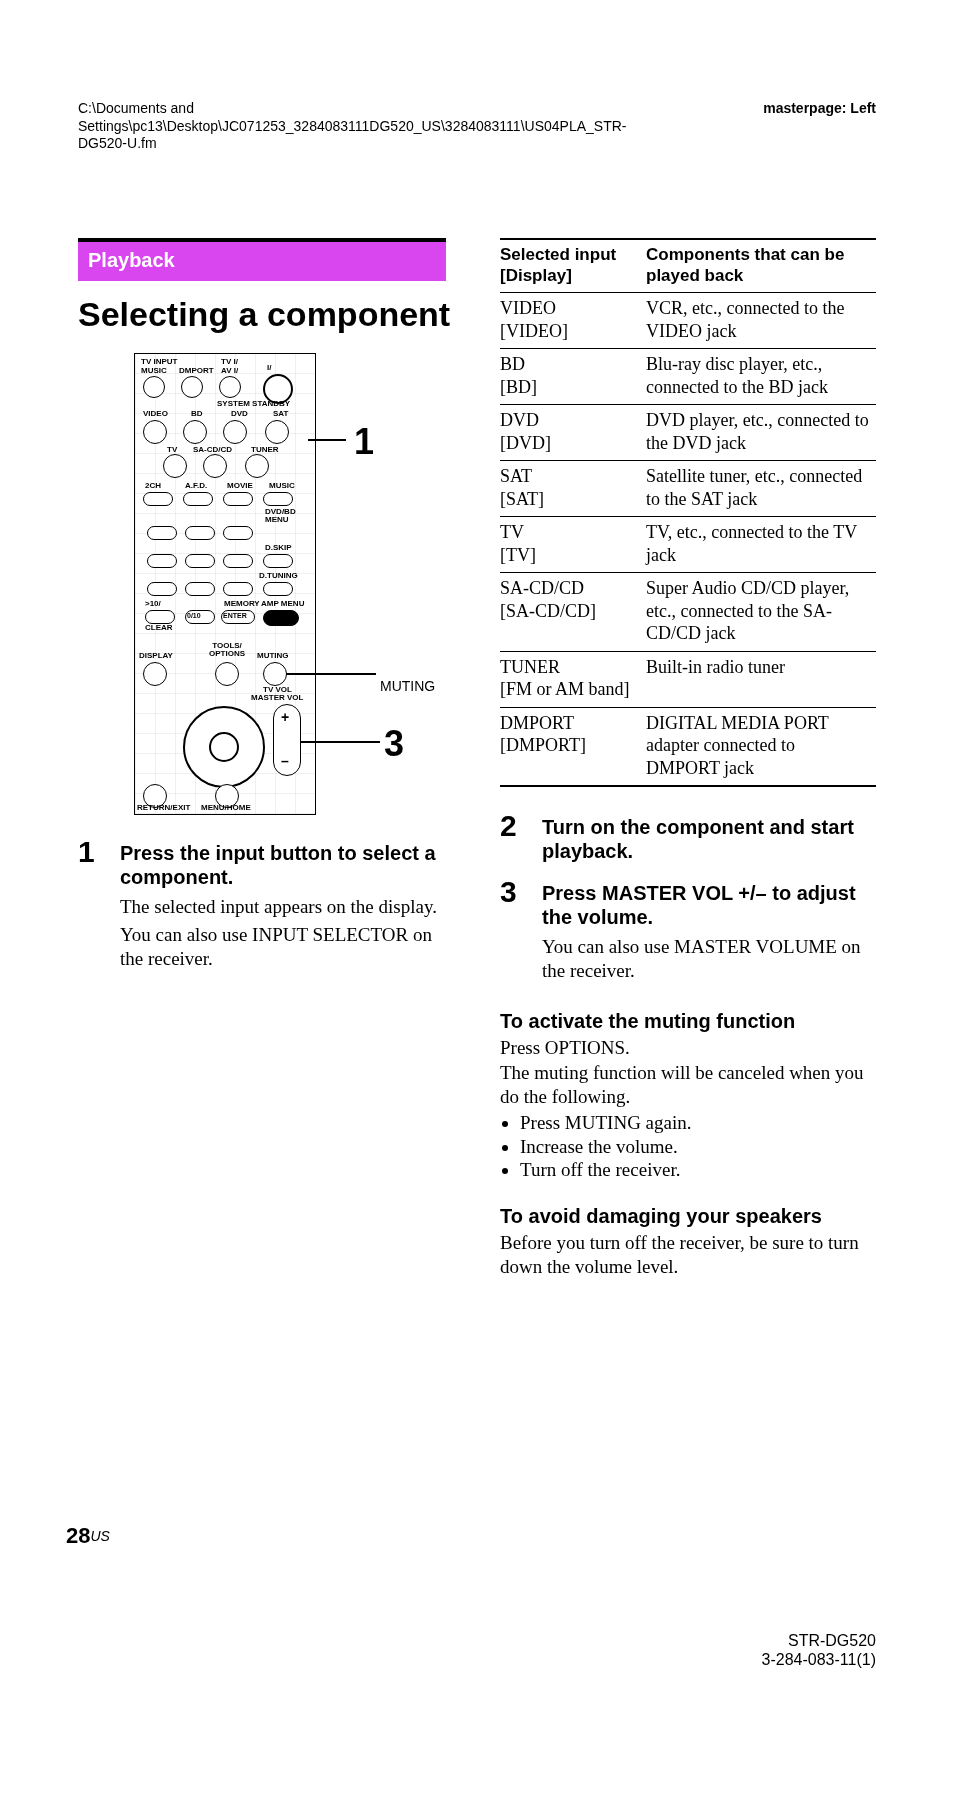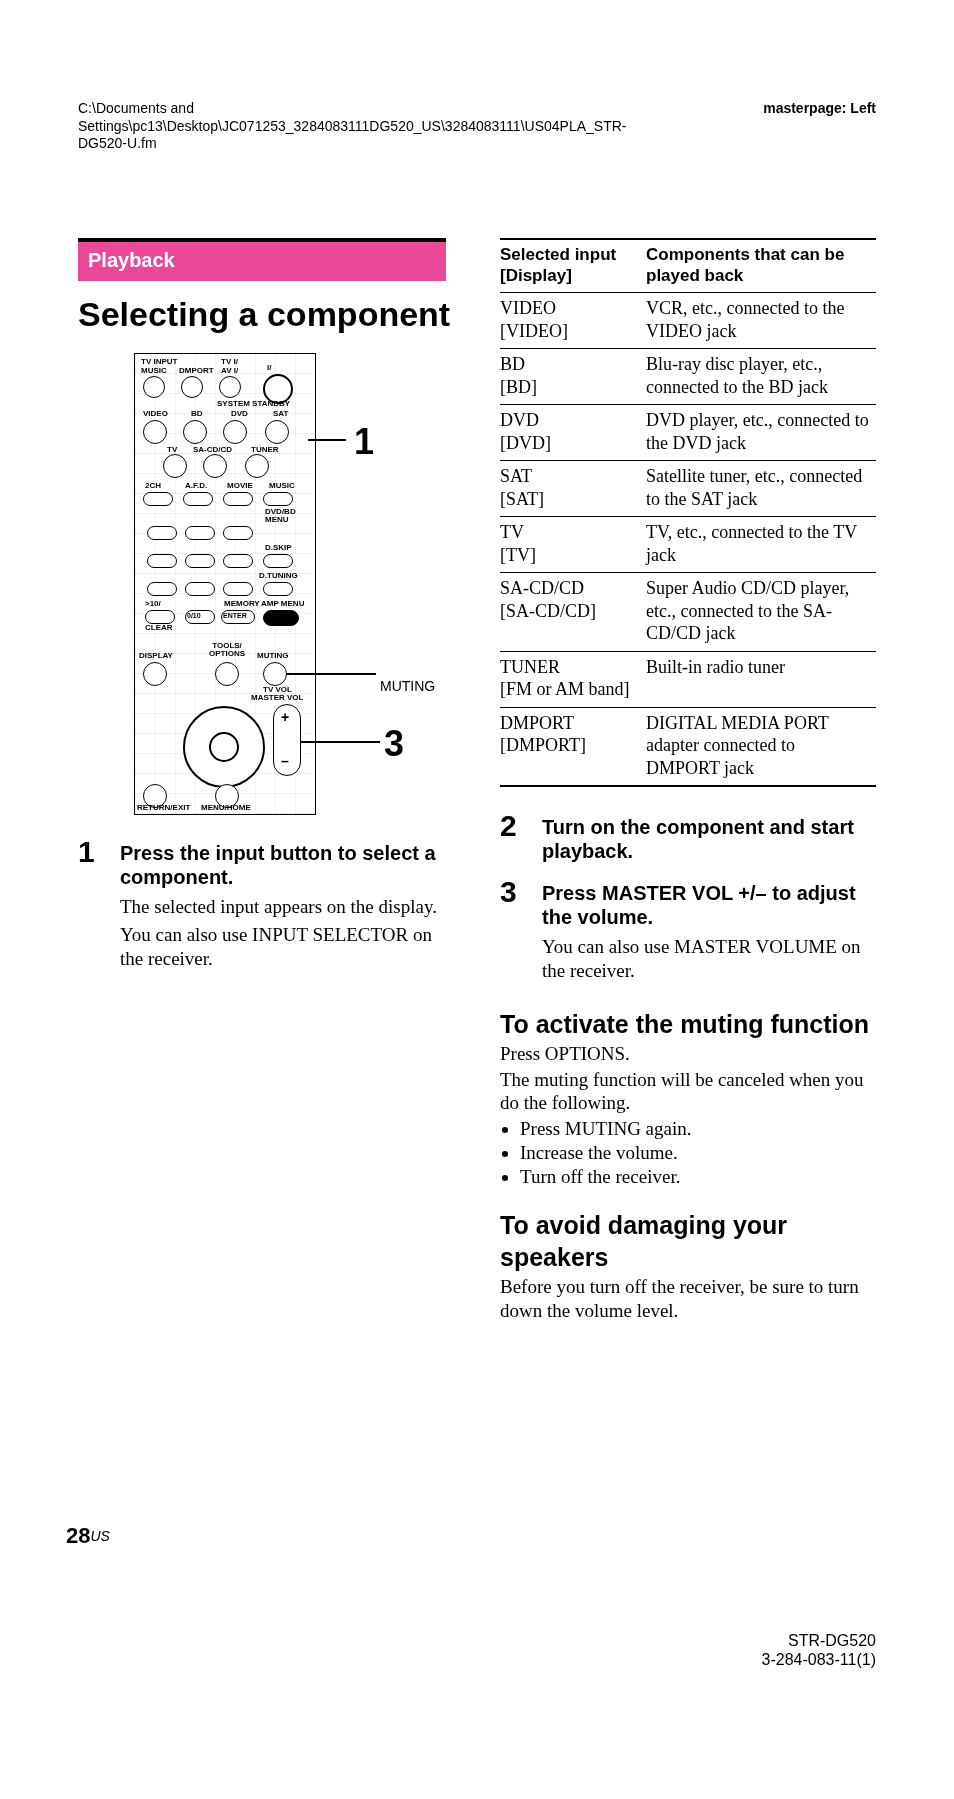--- a/index.html
+++ b/index.html
@@ -36,21 +36,21 @@
     gap: 46px;
     margin-top: 85px;
   }
   .col {
     flex: 1 1 0;
     min-width: 0;
   }
 
   
   .section-band {
-    background: #ec4899;
+    background: #d946ef;
     color: #fff;
     font-family: Arial, Helvetica, sans-serif;
     font-weight: bold;
     font-size: 20px;
     padding: 6px 10px 8px 10px;
     width: 348px;
     border-top: 4px solid #000;
     margin-bottom: 12px;
   }
   h1.title {
@@ -162,21 +162,21 @@
     padding: 4px 6px 6px 0;
     border-bottom: 1px solid #000;
     vertical-align: top;
   }
   table.inputs tr:last-child td { border-bottom: 2px solid #000; }
   table.inputs td:first-child { width: 140px; }
 
   h3.sub {
     font-family: Arial, Helvetica, sans-serif;
     font-weight: bold;
-    font-size: 25px;
+    font-size: 20px;
     margin: 22px 0 2px 0;
   }
   ul.bullets {
     margin: 2px 0 0 0;
     padding-left: 20px;
   }
   ul.bullets li { margin: 0; }
 
   .pagenum {
     position: absolute;

